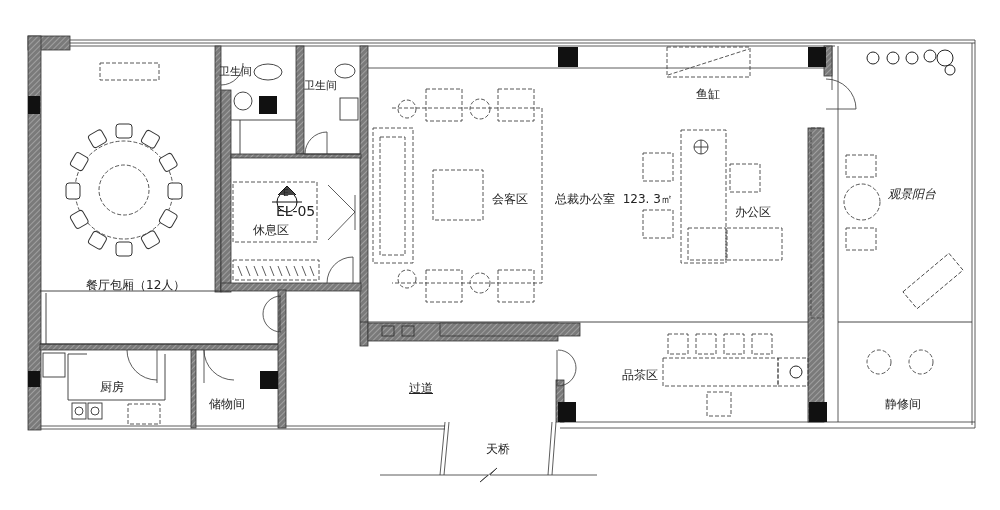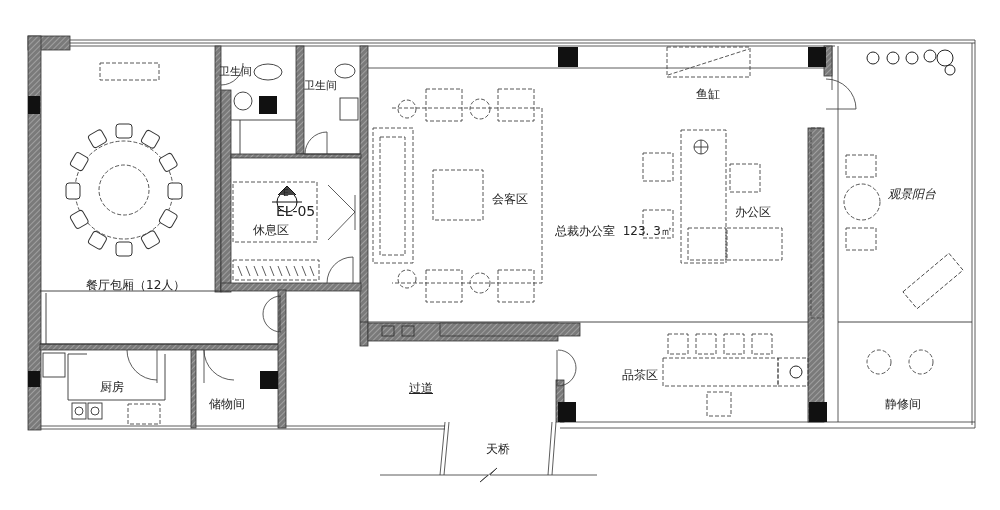--- a/index.html
+++ b/index.html
@@ -218,21 +218,21 @@
     <path d="M278 195 L287 186 L296 195" fill="#444"></path>
   </g>
 </svg>
 
 
 <div class="lbl" style="left:86px;top:279px;">餐厅包厢（12人）</div>
 <div class="lbl sm" style="left:219px;top:66px;">卫生间</div>
 <div class="lbl sm" style="left:304px;top:80px;">卫生间</div>
 <div class="lbl" style="left:253px;top:224px;">休息区</div>
 <div class="lbl" style="left:492px;top:193px;font-family:Liberation Serif, serif;">会客区</div>
-<div class="lbl" style="left:555px;top:193px;margin-top:32px;">
+<div class="lbl" style="left:555px;top:193px;">
   <span>总裁办公室</span>&nbsp;
   <span>123. 3㎡</span>
 </div>
 <div class="lbl" style="left:735px;top:206px;">办公区</div>
 <div class="lbl" style="left:696px;top:88px;">鱼缸</div>
 <div class="lbl" style="left:888px;top:188px;font-style:italic;">观景阳台</div>
 <div class="lbl" style="left:885px;top:398px;">静修间</div>
 <div class="lbl" style="left:622px;top:369px;">品茶区</div>
 <div class="lbl" style="left:409px;top:382px;text-decoration:underline;">过道</div>
 <div class="lbl" style="left:100px;top:381px;">厨房</div>

